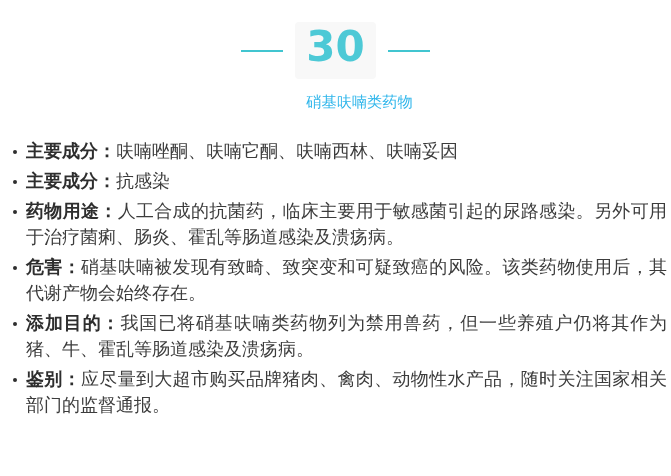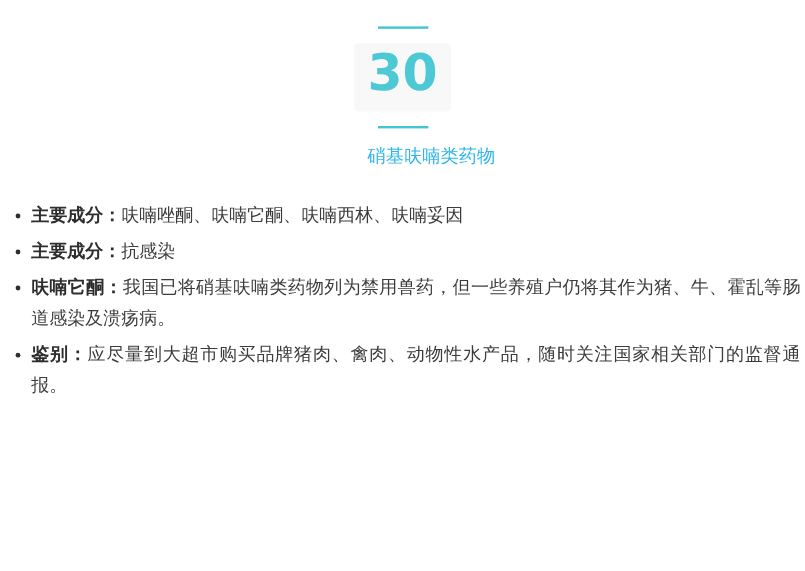--- a/index.html
+++ b/index.html
@@ -9,21 +9,20 @@
     background: #ffffff;
     overflow: hidden;
     font-family: "Liberation Sans", sans-serif;
   }
   .header {
     margin-top: 22px;
     display: flex;
     justify-content: center;
     align-items: center;
     gap: 12px;
-    flex-direction: column;
   }
   .dash {
     width: 42px;
     height: 2px;
     background: #41c5d0;
   }
   .num-box {
     background: #f8f8f8;
     border-radius: 4px;
     padding: 4px 11px 11px 11px;
@@ -42,25 +41,26 @@
     color: #2fb6eb;
     padding-left: 48px;
   }
   ul.list {
     list-style: none;
     margin: 26px 0 0 0;
     padding: 0 4px 0 26px;
   }
   ul.list li {
     position: relative;
-    font-size: 15px;
+    font-size: 18px;
     line-height: 26px;
     color: #3c3c3c;
     margin-bottom: 4px;
     text-align: justify;
+    font-family: Liberation Mono, monospace;
   }
   ul.list li::before {
     content: "";
     position: absolute;
     left: -13px;
     top: 11px;
     width: 4px;
     height: 4px;
     border-radius: 50%;
     background: #2e2e2e;
@@ -79,15 +79,17 @@
     <span class="num">30</span>
   </div>
   <div class="dash"></div>
 </div>
 
 <div class="subtitle">硝基呋喃类药物</div>
 
 <ul class="list">
   <li><span class="lbl">主要成分：</span><span>呋喃唑酮、呋喃它酮、呋喃西林、呋喃妥因</span></li>
   <li><span class="lbl">主要成分：</span><span>抗感染</span></li>
-  <li><span class="lbl">呋喃它酮：</span><span>我国已将硝基呋喃类药物列为禁用兽药，但一些养殖户仍将其作为猪、牛、霍乱等肠道感染及溃疡病。</span></li>
+  <li><span class="lbl">药物用途：</span><span>人工合成的抗菌药，临床主要用于敏感菌引起的尿路感染。另外可用于治疗菌痢、肠炎、霍乱等肠道感染及溃疡病。</span></li>
+  <li><span class="lbl">危害：</span><span>硝基呋喃被发现有致畸、致突变和可疑致癌的风险。该类药物使用后，其代谢产物会始终存在。</span></li>
+  <li><span class="lbl">添加目的：</span><span>我国已将硝基呋喃类药物列为禁用兽药，但一些养殖户仍将其作为猪、牛、霍乱等肠道感染及溃疡病。</span></li>
   <li><span class="lbl">鉴别：</span><span>应尽量到大超市购买品牌猪肉、禽肉、动物性水产品，随时关注国家相关部门的监督通报。</span></li>
 </ul>
 
 </body></html>

